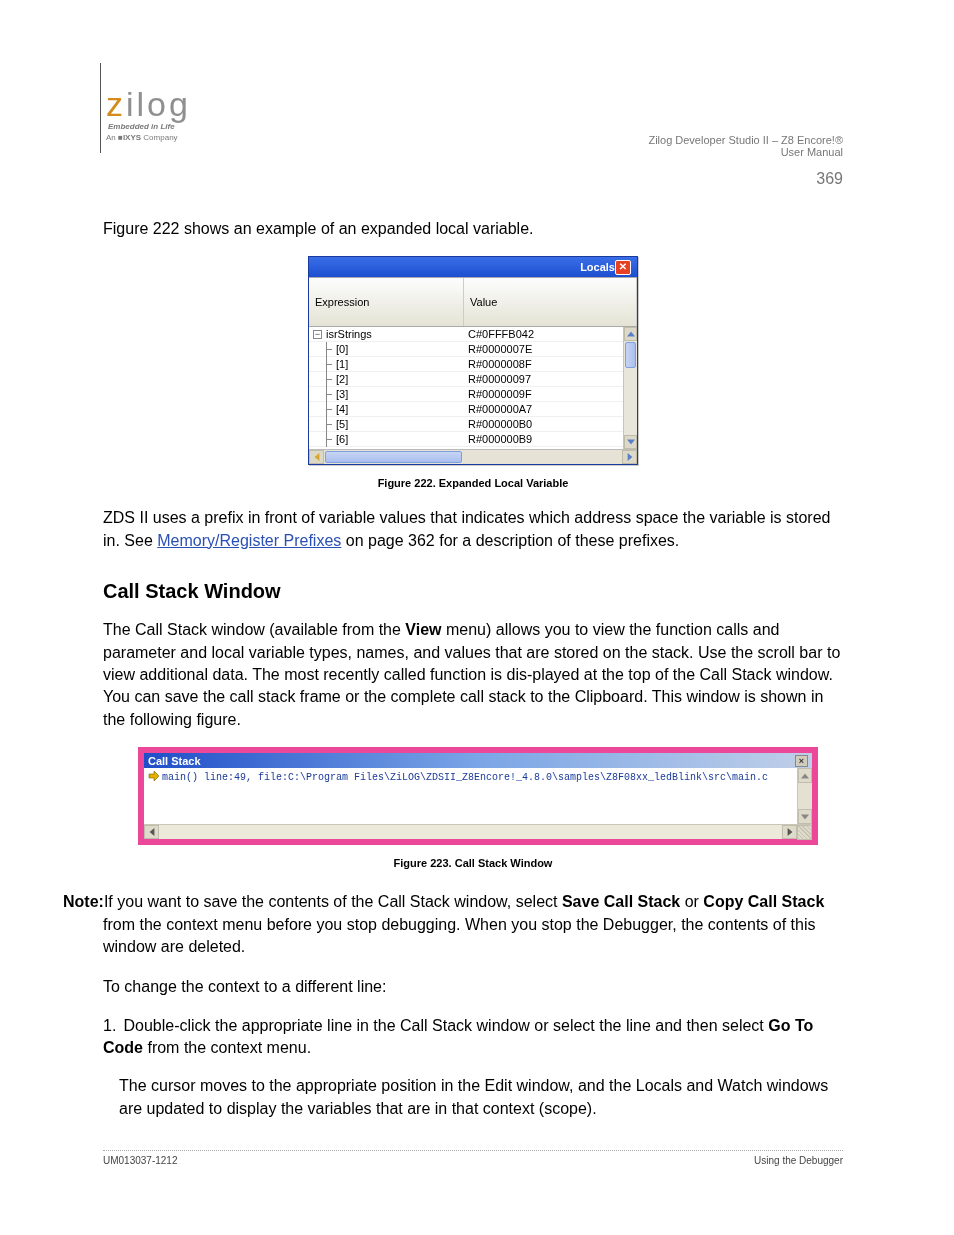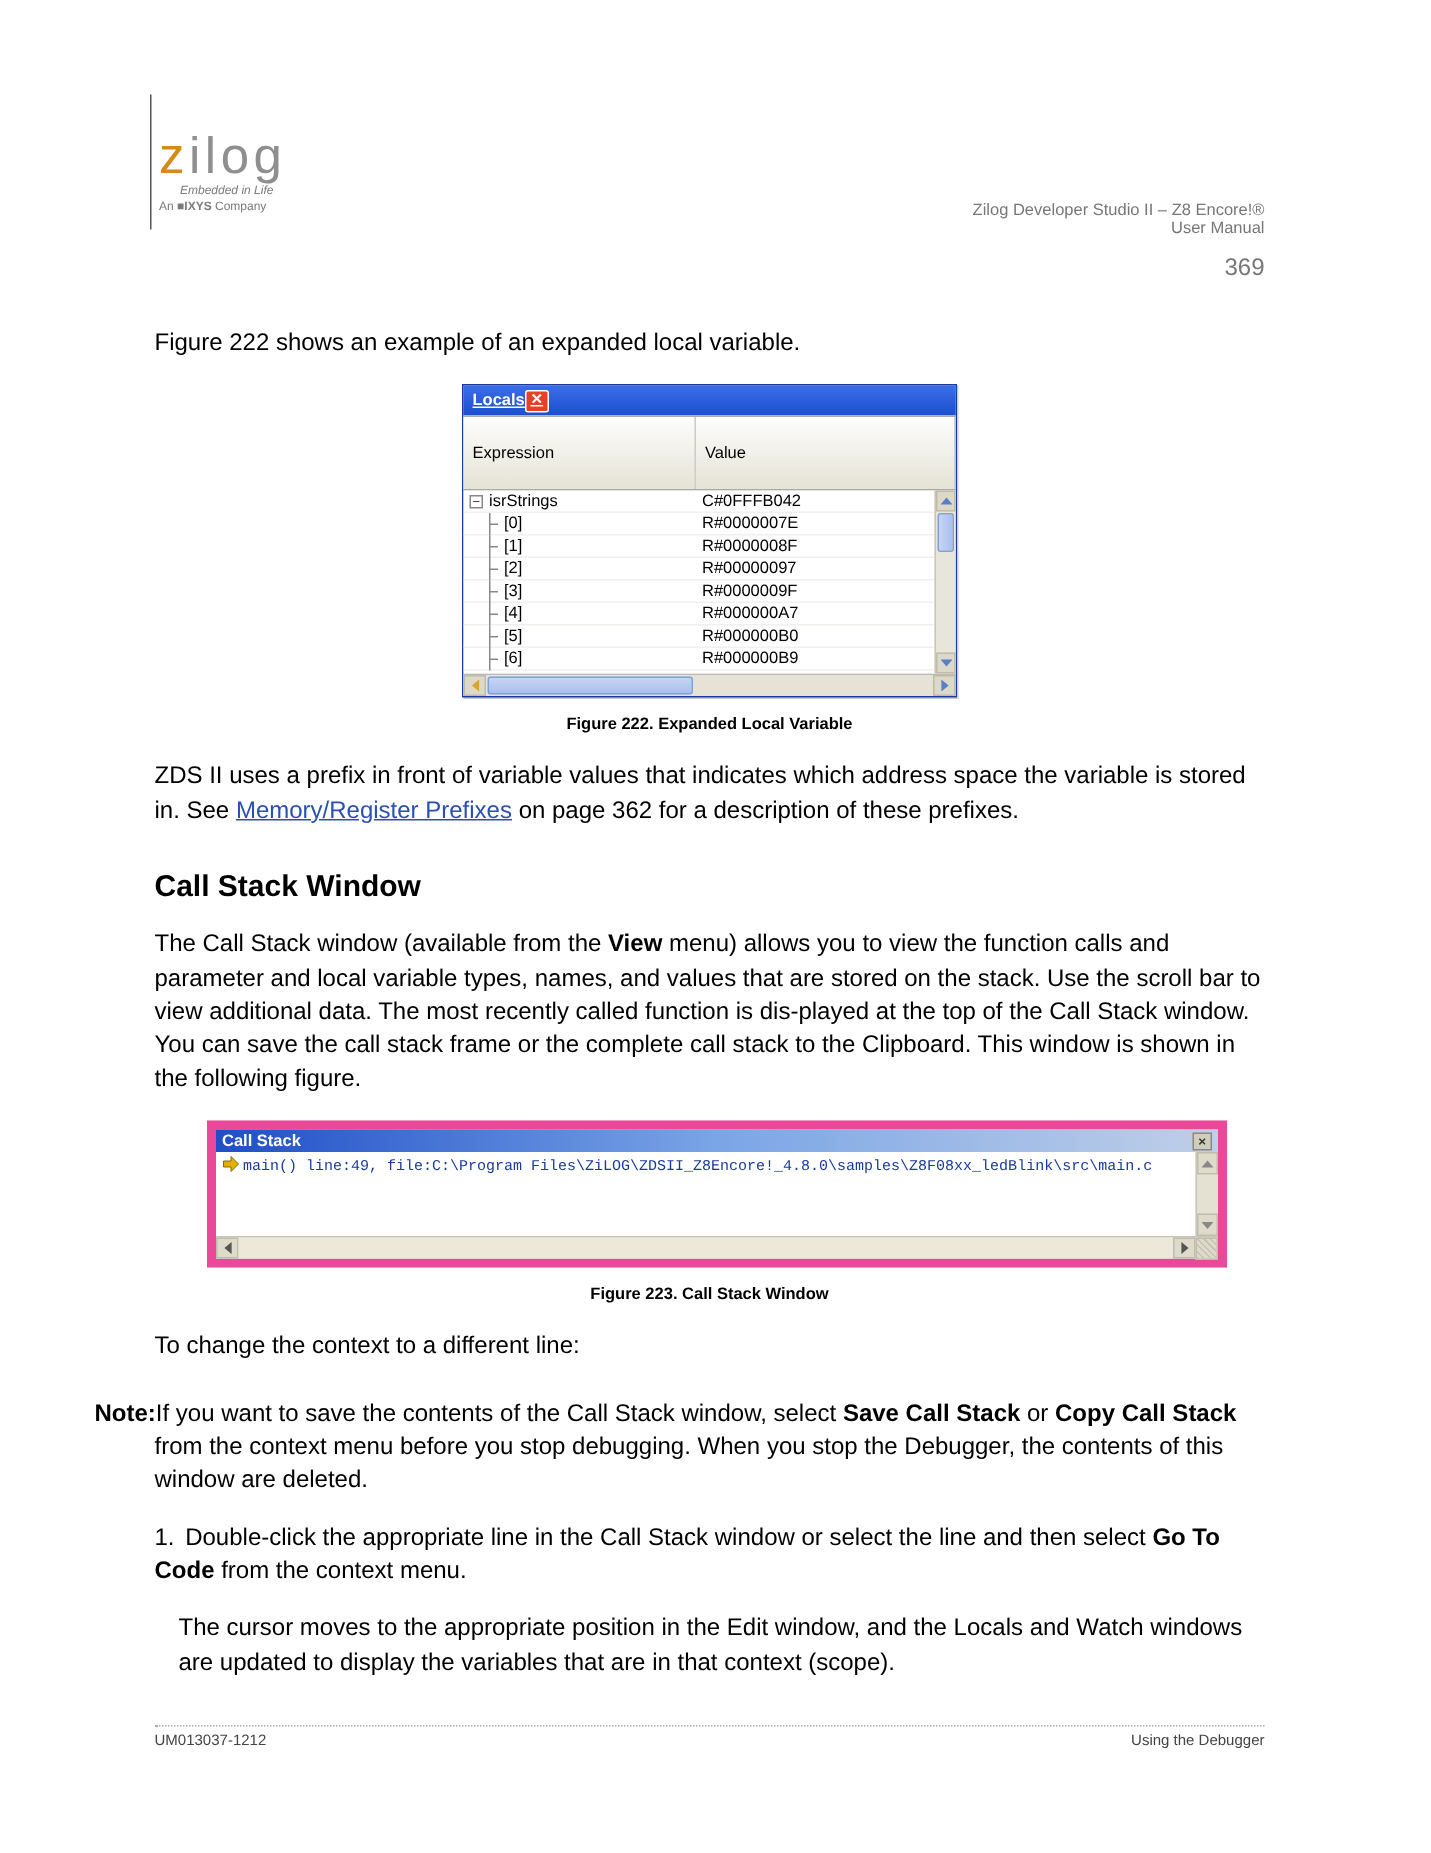--- a/index.html
+++ b/index.html
@@ -36,21 +36,22 @@
     letter-spacing: 3px;
     color: #8f8f8f;
     font-weight: 400;
   }
   .logo-mark .z { color: #d58a1c; }
   .logo-sub {
     font-size: 8px;
     font-style: italic;
     color: #7a7a7a;
     margin-top: -2px;
-    margin-left: 14px;
+    margin-left: 2px;
+    font-weight: bold;
   }
   .logo-sub2 {
     font-size: 8px;
     color: #7a7a7a;
     margin-top: 2px;
   }
   .logo-sub2 .g { font-weight: bold; }
   .page-title {
     text-align: right;
     font-size: 11px;
@@ -80,24 +81,23 @@
     background: #ece9d8;
     box-shadow: 1px 1px 0 rgba(0,0,0,.2);
   }
   .locals-title {
     background: linear-gradient(#3a6ee8,#1b4fd0);
     color: #fff;
     font-size: 11px;
     font-weight: bold;
     padding: 3px 6px;
     display: flex;
-    justify-content: flex-start;
+    justify-content: flex-end;
     align-items: center;
     height: 20px;
-    text-decoration: underline;
   }
   .close-btn {
     width: 16px; height: 15px;
     background: #e74125;
     border: 1px solid #fff;
     border-radius: 2px;
     color:#fff;
     font-size: 10px;
     line-height: 12px;
     text-align: center;
@@ -437,26 +437,26 @@
           <svg viewBox="0 0 6 10" width="6" height="8">
             <path d="M0 0 L0 10 L6 5 Z" fill="#555"></path>
           </svg>
         </div>
       <div class="grip"></div>
     </div>
   </div>
 
   <div class="figure-caption">Figure 223. Call Stack Window</div>
 
-  <p class="body-text" style="margin-top:18px;">To change the context to a different line:</p>
-
   <p class="body-text" style="margin-top:22px;">
     <span style="float:left;margin-left:-40px;font-weight:bold;">Note:</span>
     <span>If you want to save the contents of the Call Stack window, select </span><span style="font-weight:bold">Save Call Stack</span><span> or </span><span style="font-weight:bold">Copy Call Stack</span><span> from the context menu before you stop debugging. When you stop the Debugger, the contents of this window are deleted.</span>
   </p>
+
+  <p class="body-text" style="margin-top:18px;">To change the context to a different line:</p>
 
   <p class="body-text">
     <span style="display:inline-block;width:16px;">1.</span>
     <span>Double-click the appropriate line in the Call Stack window or select the line and then select </span><span style="font-weight:bold">Go To Code</span><span> from the context menu.</span>
   </p>
   <p class="body-text" style="margin-left:16px;">The cursor moves to the appropriate position in the Edit window, and the Locals and Watch windows are updated to display the variables that are in that context (scope).</p>
 
   <div class="hr"></div>
   <div class="footer">
     <span>UM013037-1212</span>

